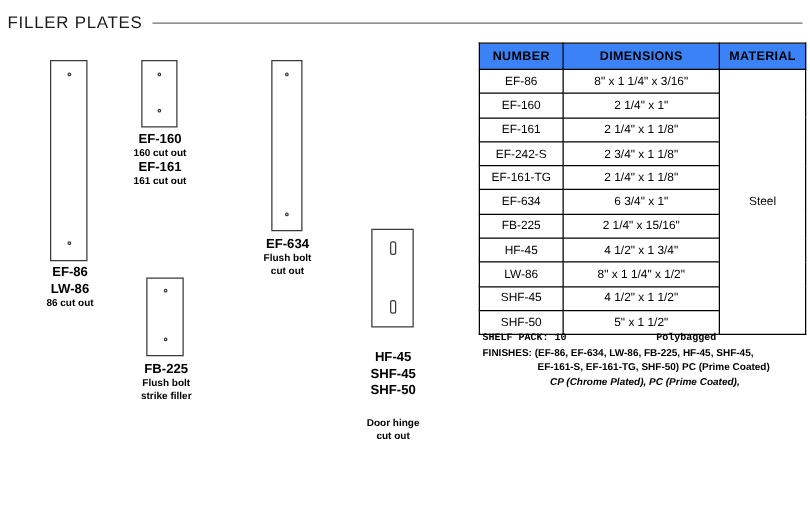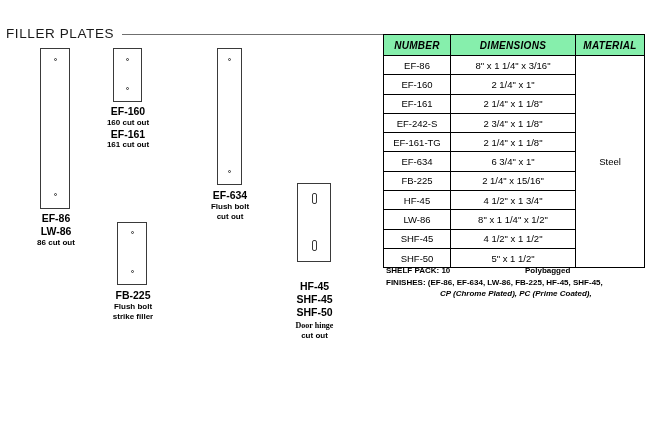--- a/index.html
+++ b/index.html
@@ -22,21 +22,20 @@
   }
   
   .header {
     position: absolute;
     left: 6px;
     top: 6px;
     width: 636px;
     height: 22px;
     display: flex;
     align-items: center;
-    margin-top: 16px;
   }
   .header-title {
     font-size: 13.5px;
     letter-spacing: 0.6px;
     font-variant: small-caps;
     text-transform: uppercase;
     color: #1a1a1a;
     white-space: nowrap;
     padding-right: 8px;
     font-family: "Liberation Sans", sans-serif;
@@ -96,26 +95,25 @@
     font-size: 9.5px;
   }
   .spec-table th, .spec-table td {
     border: 1px solid #000000;
     text-align: center;
     padding: 0;
     height: 18.3px;
     font-weight: normal;
   }
   .spec-table th {
-    background: #86efac;
+    background: #3b82f6;
     font-weight: bold;
     font-size: 10px;
     letter-spacing: 0.3px;
     height: 20px;
-    font-style: italic;
   }
   .col-number { width: 66px; }
   .col-dim { width: 124px; }
   .col-mat { width: 68px; }
   .mat-cell {
     vertical-align: middle;
   }
   
   .notes {
     position: absolute;
@@ -125,20 +123,21 @@
     font-size: 8px;
     font-weight: bold;
     line-height: 1.45;
   }
   .notes-row {
     display: block;
     white-space: nowrap;
   }
   .shelf-line {
     position: relative;
+    font-family: Liberation Mono, monospace;
   }
   .polybagged {
     position: absolute;
     left: 115px;
     top: 0;
     padding-left: 24px;
   }
   .indent1 { padding-left: 44px; }
   .indent2 { padding-left: 54px; font-style: italic; }
 </style>
@@ -194,21 +193,21 @@
   </div>
 
   <div class="plate" style="left:297px; top:183px; width:34px; height:79px;">
     <div class="slot" style="left:14px; top:9px;"></div>
     <div class="slot" style="left:14px; top:56px;"></div>
   </div>
   <div class="caption" style="left:267px; top:280px; width:95px;">
     <div class="cap-main">HF-45</div>
     <div class="cap-main">SHF-45</div>
     <div class="cap-main">SHF-50</div>
-    <div class="cap-sub" style="margin-top:3px;font-family:Liberation Serif, serif;">Door hinge</div>
+    <div class="cap-sub" style="margin-top:16px;">Door hinge</div>
     <div class="cap-sub">cut out</div>
   </div>
 
   <table class="spec-table">
     <thead>
       <tr>
         <th class="col-number">NUMBER</th>
         <th class="col-dim">DIMENSIONS</th>
         <th class="col-mat">MATERIAL</th>
       </tr>
@@ -261,16 +260,17 @@
       </tr>
     </tbody>
   </table>
 
   <div class="notes">
     <div class="notes-row shelf-line">
       <span>SHELF PACK: 10</span>
       <span class="polybagged">Polybagged</span>
     </div>
     <div class="notes-row">FINISHES: (EF-86, EF-634, LW-86, FB-225, HF-45, SHF-45,</div>
+    <div class="notes-row indent1">EF-161-S, EF-161-TG, SHF-50) PC (Prime Coated)</div>
     <div class="notes-row indent2">CP (Chrome Plated), PC (Prime Coated),</div>
   </div>
 
 </div>
 
 </body></html>

